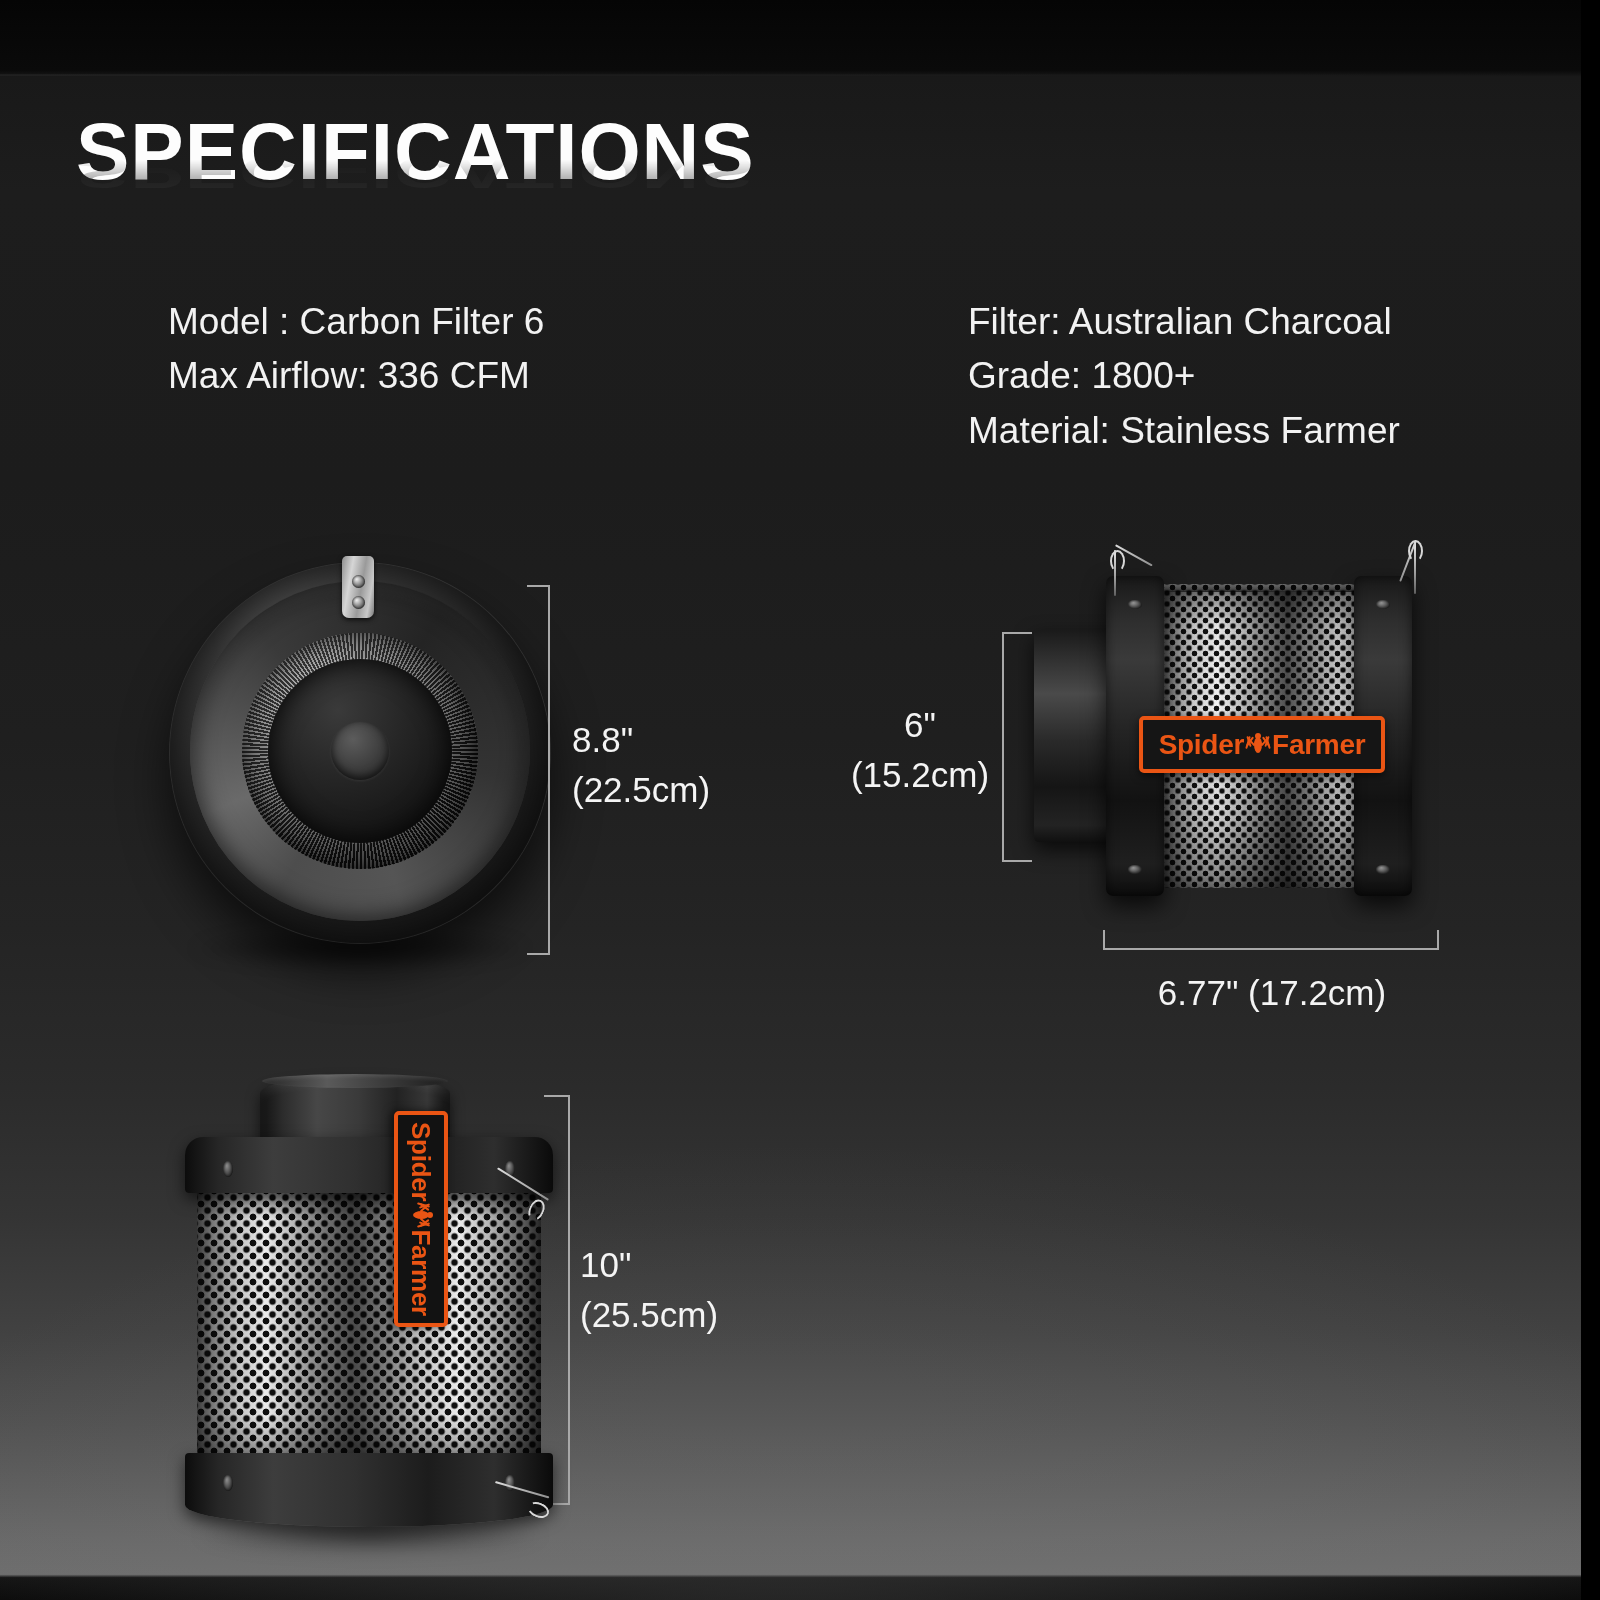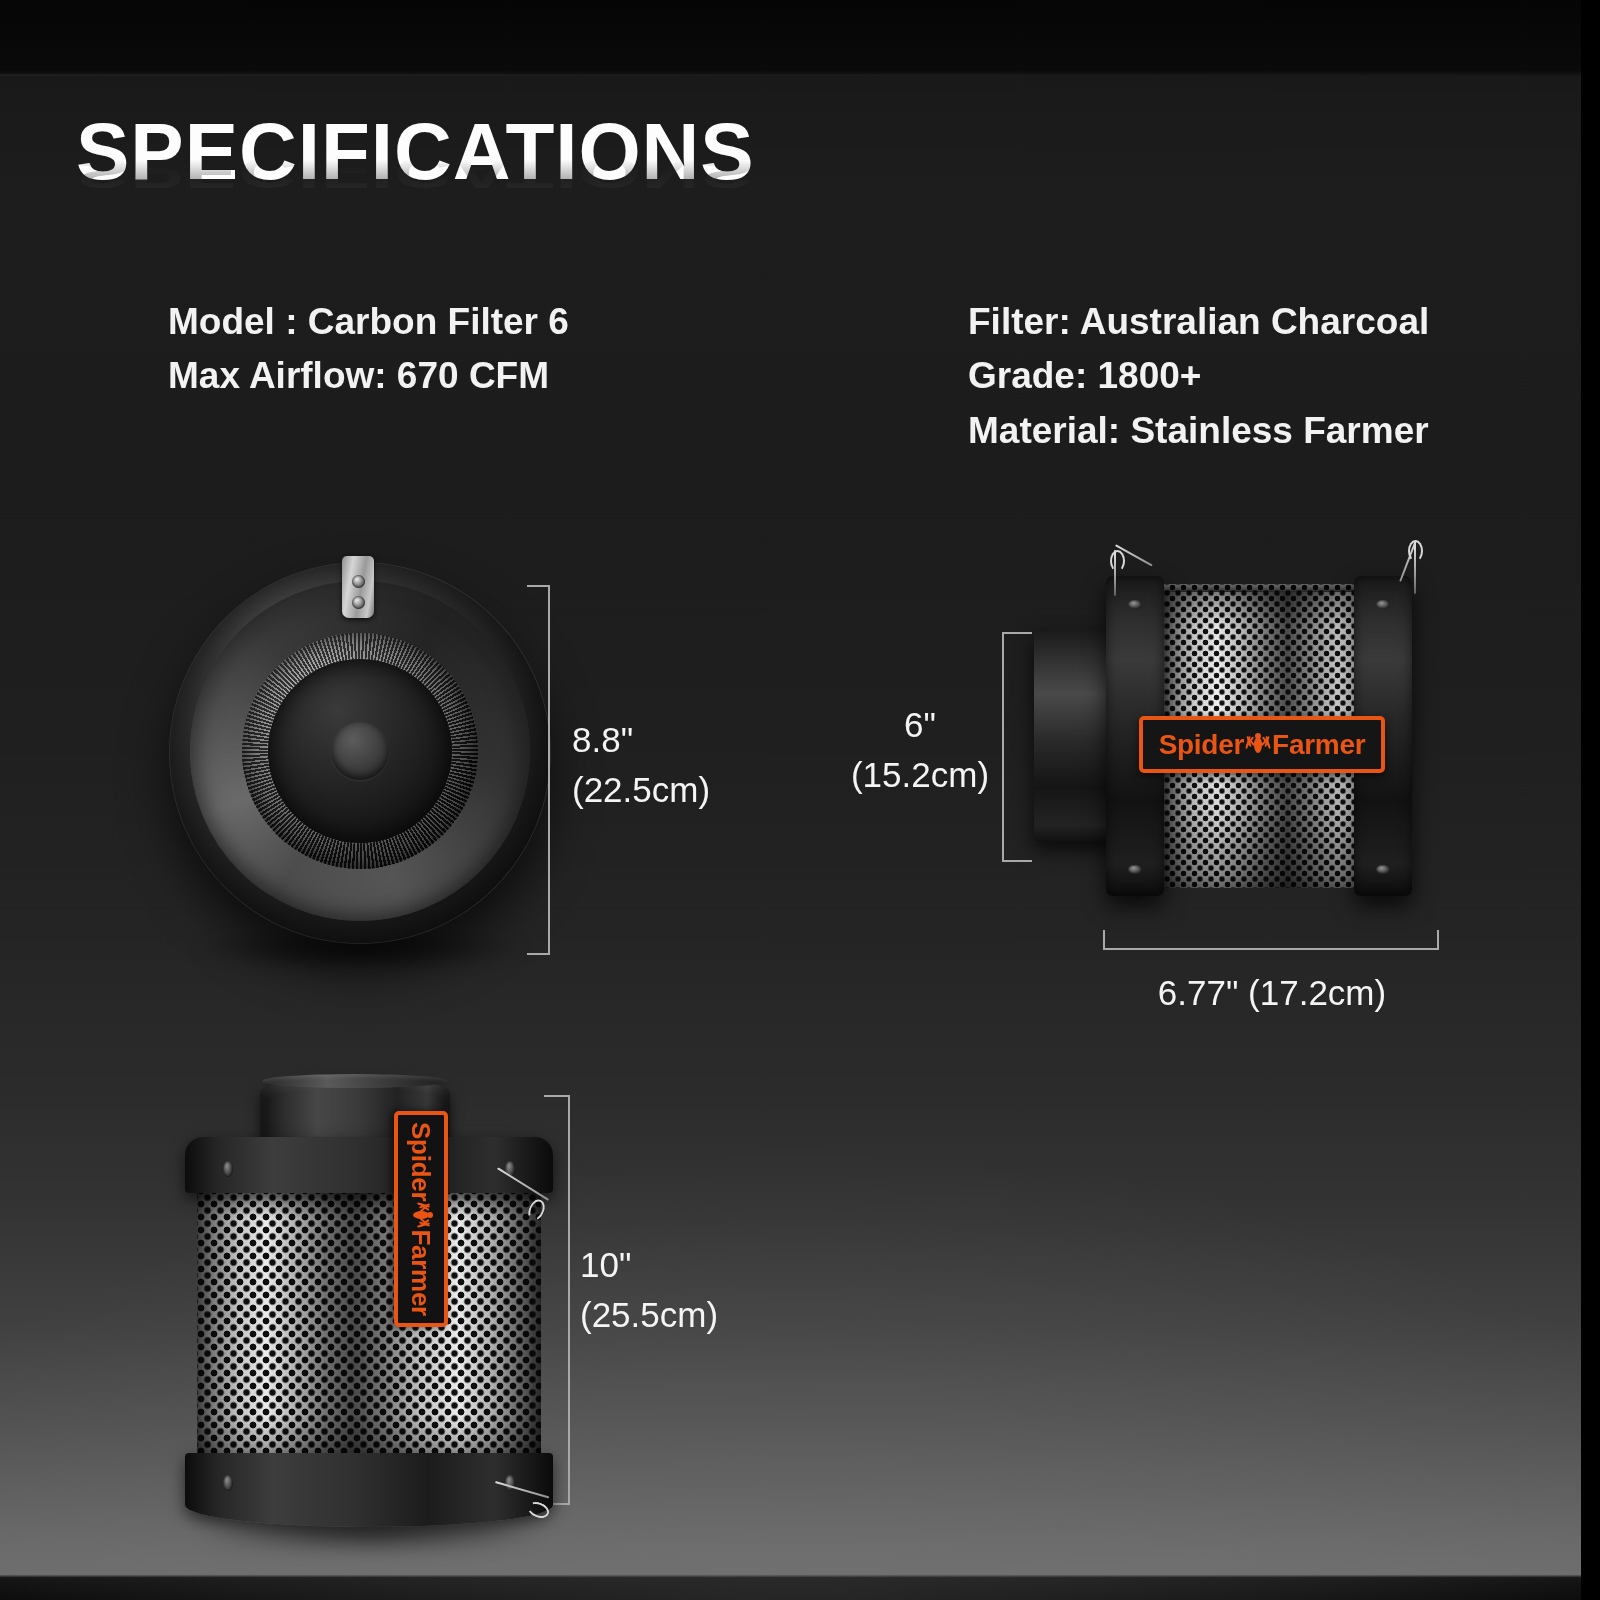--- a/index.html
+++ b/index.html
@@ -54,21 +54,21 @@
             mask-image:linear-gradient(180deg, rgba(0,0,0,.75), rgba(0,0,0,0) 78%);
     pointer-events:none;
   }
 
   
   .spec-col { position:absolute; }
   #spec-col-left  { left:168px; top:295px; }
   #spec-col-right { left:968px; top:295px; }
   .spec-line {
     font-size:37px; color:#f2f2f2; line-height:1.47;
-    white-space:nowrap; font-weight:700;
+    white-space:nowrap; font-weight:400;
   }
 
   
   .figure { position:absolute; }
 
   
   #fig-front { left:150px; top:555px; width:420px; height:430px; }
   .front-outer {
     position:absolute; left:20px; top:8px; width:380px; height:380px;
     border-radius:50%;
@@ -355,21 +355,21 @@
 
   <div id="band-seam"></div>
 
   <div id="title-wrap">
     <div id="title">SPECIFICATIONS</div>
     <div id="title-reflection">SPECIFICATIONS</div>
   </div>
 
   <div class="spec-col" id="spec-col-left">
     <div class="spec-line">Model : Carbon Filter 6</div>
-    <div class="spec-line">Max Airflow: 670 CFM</div>
+    <div class="spec-line">Max Airflow: 336 CFM</div>
   </div>
 
   <div class="spec-col" id="spec-col-right">
     <div class="spec-line">Filter: Australian Charcoal</div>
     <div class="spec-line">Grade: 1800+</div>
     <div class="spec-line">Material: Stainless Farmer</div>
   </div>
 
   <div class="figure" id="fig-front">
     <div class="front-shadow"></div>

